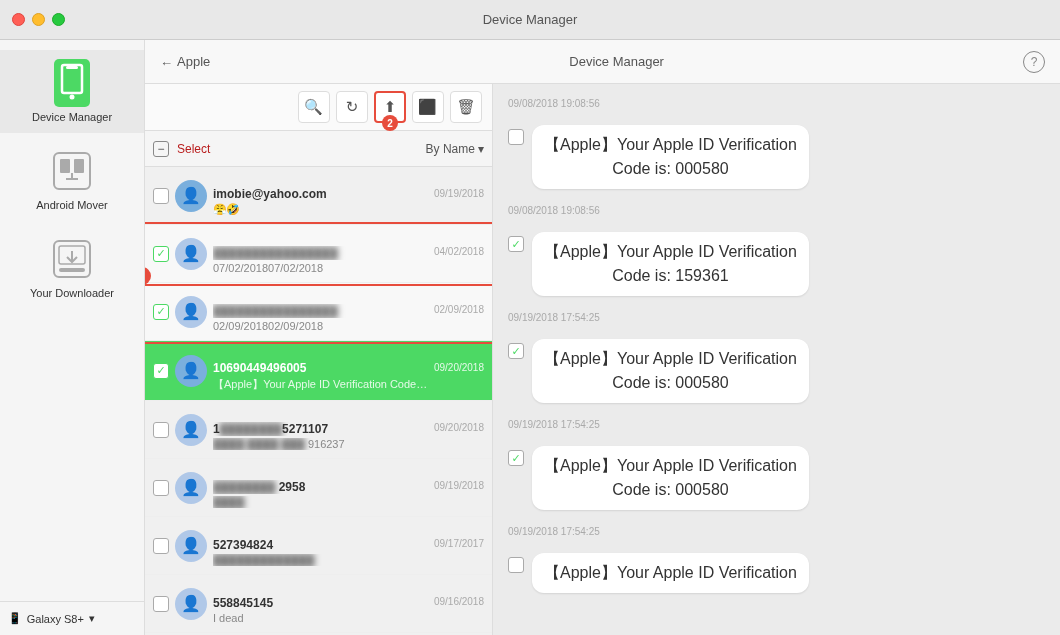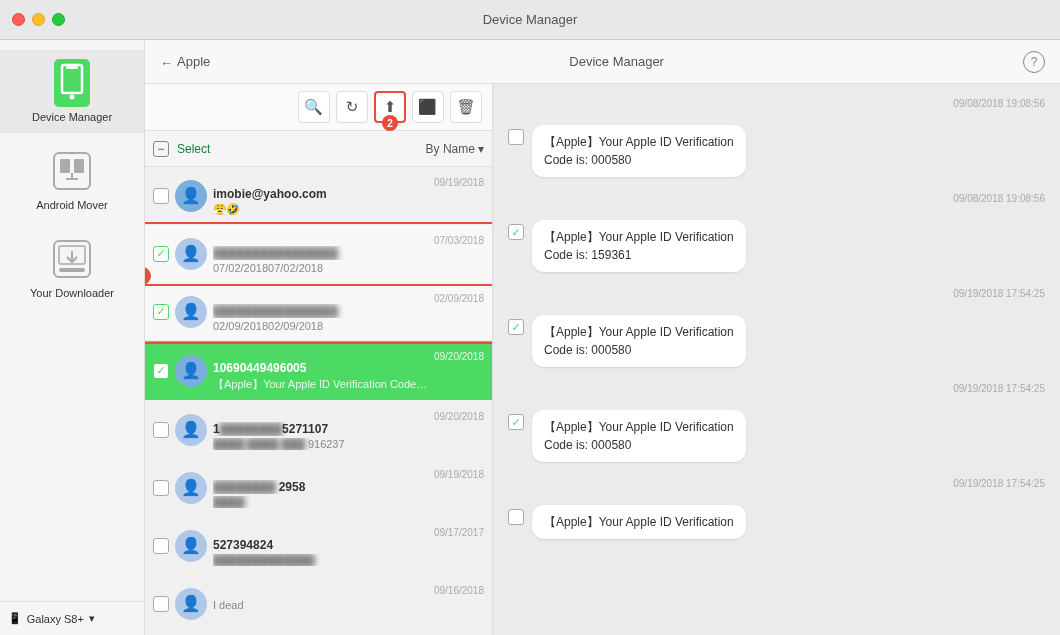--- a/index.html
+++ b/index.html
@@ -193,21 +193,21 @@
       border-radius: 3px;
       display: flex;
       align-items: center;
       justify-content: center;
       font-size: 12px;
       color: #555;
       cursor: pointer;
     }
     .select-label {
       font-size: 12px;
-      color: #15803d;
+      color: #b91c1c;
       flex: 1;
     }
     .by-name-btn {
       font-size: 12px;
       color: #555;
       cursor: pointer;
       display: flex;
       align-items: center;
       gap: 3px;
     }
@@ -301,21 +301,21 @@
     .msg-item.selected-green .msg-name,
     .msg-item.selected-green .msg-preview,
     .msg-item.selected-green .msg-date {
       color: white;
     }
     .msg-date {
       font-size: 10px;
       color: #aaa;
       flex-shrink: 0;
       align-self: flex-start;
-      margin-top: 2px;
+      margin-top: 13px;
     }
 
     
     .annotation-circle {
       position: absolute;
       width: 20px;
       height: 20px;
       background: #e74c3c;
       border-radius: 50%;
       display: flex;
@@ -332,21 +332,21 @@
       flex: 1;
       background: #ebebeb;
       overflow-y: auto;
       padding: 10px 15px;
       display: flex;
       flex-direction: column;
       gap: 12px;
     }
 
     .msg-timestamp {
-      text-align: right;
+      text-align: left;
       font-size: 10px;
       color: #aaa;
       margin: 4px 0;
     }
 
     .bubble-row {
       display: flex;
       align-items: flex-start;
       gap: 8px;
     }
@@ -368,25 +368,26 @@
     }
     .bubble-checkbox.checked::after {
       content: '✓';
       font-size: 11px;
       color: #4cd964;
     }
     .bubble {
       background: white;
       border-radius: 12px;
       padding: 8px 12px;
-      font-size: 12px;
+      font-size: 16px;
       color: #333;
       max-width: 380px;
       line-height: 1.5;
       box-shadow: 0 1px 2px rgba(0,0,0,0.1);
+      text-align: center;
     }
 
     
     .sidebar-bottom {
       margin-top: auto;
       width: 100%;
       padding: 10px 8px;
       border-top: 1px solid #ddd;
     }
     .device-selector {
@@ -539,21 +540,21 @@
             <div class="msg-date">09/19/2018</div>
           </div>
 
           <div class="msg-item checked-gray red-outline" style="position:relative;">
             <div class="msg-checkbox checked"></div>
             <div class="msg-avatar">👤</div>
             <div class="msg-info">
               <div class="msg-name"><span class="blurred-text">████████████████</span></div>
               <div class="msg-preview">07/02/201807/02/2018</div>
             </div>
-            <div class="msg-date">07/03/2018</div>
+            <div class="msg-date">04/02/2018</div>
           </div>
 
           <div class="msg-item checked-gray red-outline">
             <div class="msg-checkbox checked"></div>
             <div class="msg-avatar">👤</div>
             <div class="msg-info">
               <div class="msg-name"><span class="blurred-text">████████████████</span></div>
               <div class="msg-preview">02/09/201802/09/2018</div>
             </div>
             <div class="msg-date">02/09/2018</div>
@@ -596,20 +597,21 @@
               <div class="msg-name">527394824</div>
               <div class="msg-preview"><span class="blurred-text">█████████████</span></div>
             </div>
             <div class="msg-date">09/17/2017</div>
           </div>
 
           <div class="msg-item">
             <div class="msg-checkbox"></div>
             <div class="msg-avatar">👤</div>
             <div class="msg-info">
+              <div class="msg-name">558845145</div>
               <div class="msg-preview">I dead</div>
             </div>
             <div class="msg-date">09/16/2018</div>
           </div>
 
           <div class="msg-item">
             
             
             
             

